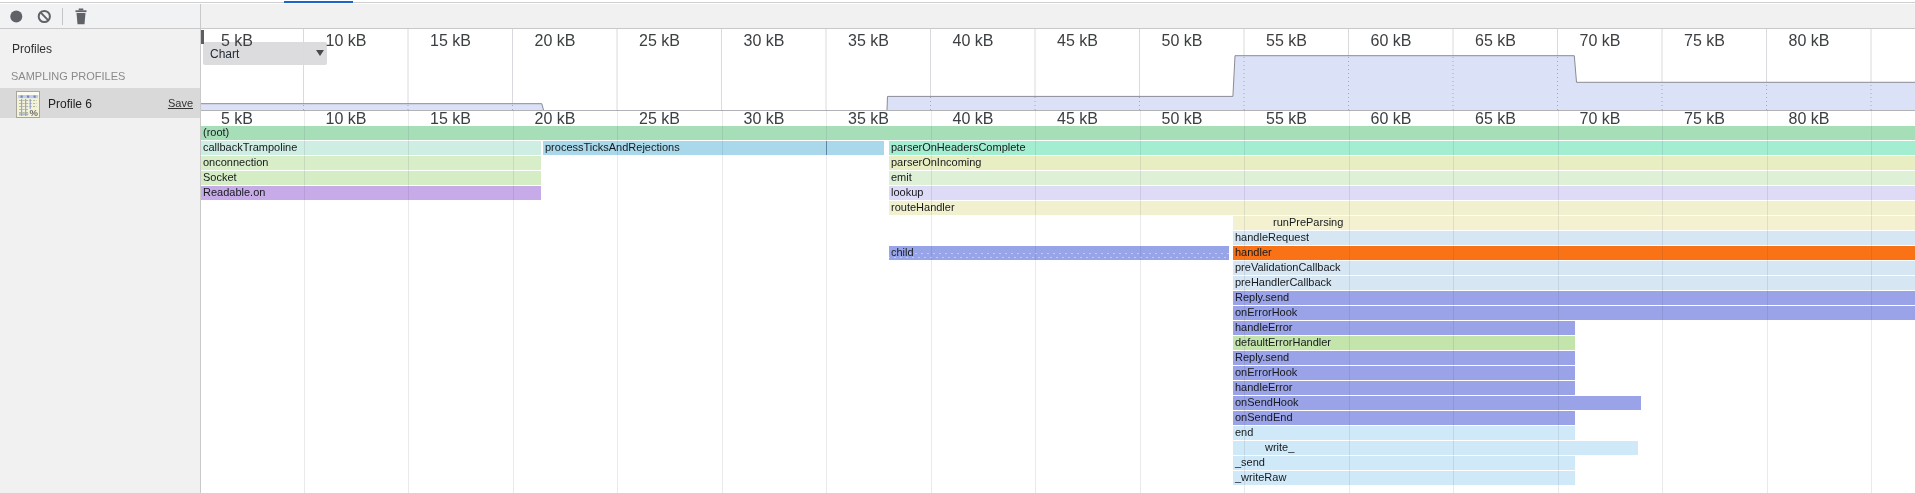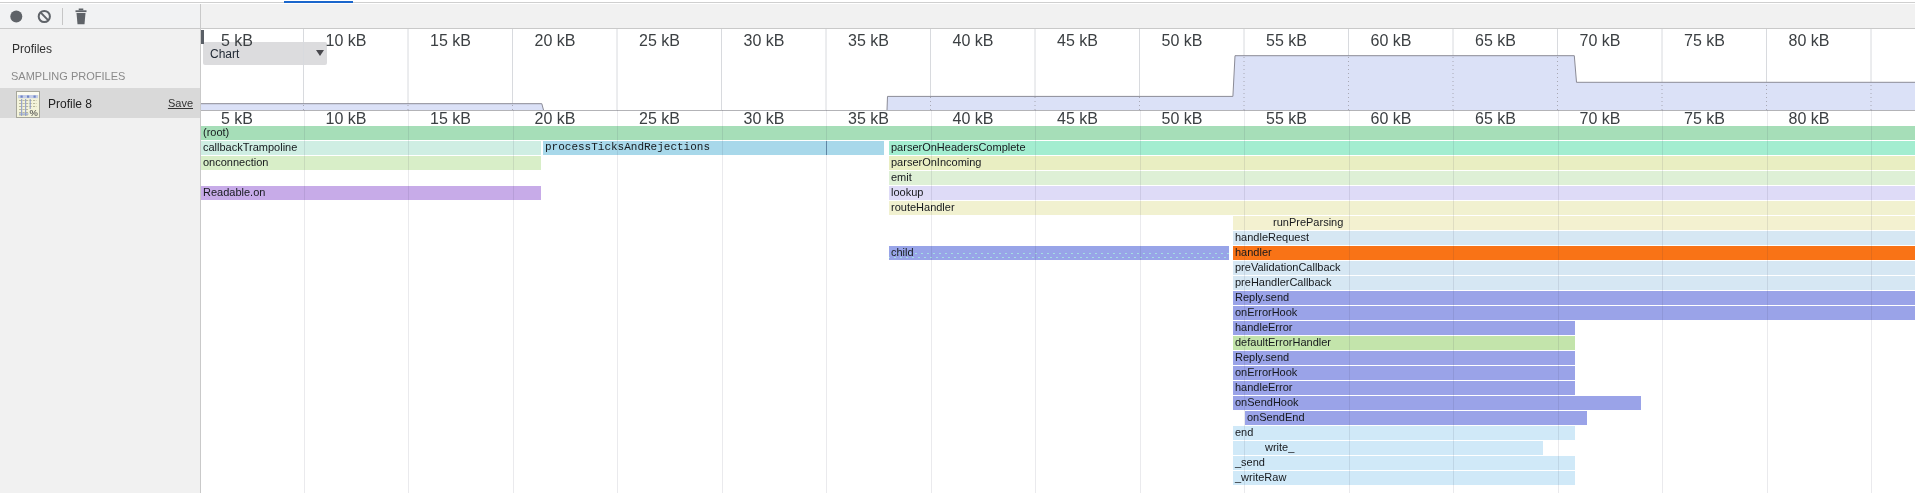--- a/index.html
+++ b/index.html
@@ -66,21 +66,21 @@
         <g stroke="#8694c8" stroke-width="1">
           <line x1="5.7" y1="8" x2="5.7" y2="25"></line>
           <line x1="9.7" y1="8" x2="9.7" y2="25"></line>
           <line x1="14.2" y1="8" x2="14.2" y2="18"></line>
         </g>
         <g stroke="#8a9ccd" stroke-width="1">
           <line x1="3" y1="23" x2="12.5" y2="23"></line>
         </g>
         <text x="13.5" y="24.5" font-family="Liberation Sans" font-size="9.5" font-weight="bold" fill="#6e6e68">%</text>
       </svg>
-      <div class="title">Profile 8</div>
+      <div class="title">Profile 6</div>
       <div class="save">Save</div>
     </div>
   </div>
   <div id="mtoolbar">
     <div id="chartsel">
         <div class="txt">Chart</div>
         <div class="tri"></div>
       </div>
   </div>
   <div id="topstrip">
@@ -162,45 +162,46 @@
 <div class="rlab" style="left:1161.5px;top:110px">50&nbsp;kB</div>
 <div class="rlab" style="left:1266.0px;top:110px">55&nbsp;kB</div>
 <div class="rlab" style="left:1370.5px;top:110px">60&nbsp;kB</div>
 <div class="rlab" style="left:1475.0px;top:110px">65&nbsp;kB</div>
 <div class="rlab" style="left:1579.5px;top:110px">70&nbsp;kB</div>
 <div class="rlab" style="left:1684.0px;top:110px">75&nbsp;kB</div>
 <div class="rlab" style="left:1788.5px;top:110px">80&nbsp;kB</div>
 
   <div class="bar" style="left:201px;top:126px;width:1714px;background:#a6deb8;">(root)</div>
 <div class="bar" style="left:201px;top:141px;width:340px;background:#cfeee3;">callbackTrampoline</div>
-<div class="bar" style="left:543px;top:141px;width:341px;background:#a8d8ea;font-family:Liberation Mono, monospace;">processTicksAndRejections</div>
+<div class="bar" style="left:543px;top:141px;width:341px;background:#a8d8ea;">processTicksAndRejections</div>
 <div class="bar" style="left:889px;top:141px;width:1026px;background:#a3edd0;">parserOnHeadersComplete</div>
 <div class="bar" style="left:201px;top:156px;width:340px;background:#d8eec8;">onconnection</div>
 <div class="bar" style="left:889px;top:156px;width:1026px;background:#e9eec2;">parserOnIncoming</div>
+<div class="bar" style="left:201px;top:171px;width:340px;background:#d5edc5;">Socket</div>
 <div class="bar" style="left:889px;top:171px;width:1026px;background:#def0d6;">emit</div>
 <div class="bar" style="left:201px;top:186px;width:340px;background:#c7abe8;">Readable.on</div>
 <div class="bar" style="left:889px;top:186px;width:1026px;background:#dedbf7;">lookup</div>
 <div class="bar" style="left:889px;top:201px;width:1026px;background:#f1f1d0;">routeHandler</div>
 <div class="bar dots" style="left:889px;top:216px;width:340px;background-color:#98a4e8;">child</div>
 <div class="bar" style="left:1233px;top:216px;width:682px;background:#f3f1d0;padding-left:40px;">runPreParsing</div>
 <div class="bar" style="left:1233px;top:231px;width:682px;background:#d6e7f3;">handleRequest</div>
 <div class="bar" style="left:1233px;top:246px;width:682px;background:#f97316;">handler</div>
 <div class="bar" style="left:1233px;top:261px;width:682px;background:#d6e7f3;">preValidationCallback</div>
 <div class="bar" style="left:1233px;top:276px;width:682px;background:#d6e7f3;">preHandlerCallback</div>
 <div class="bar" style="left:1233px;top:291px;width:682px;background:#9aa3e8;">Reply.send</div>
 <div class="bar" style="left:1233px;top:306px;width:682px;background:#9aa3e8;">onErrorHook</div>
 <div class="bar" style="left:1233px;top:321px;width:342px;background:#9aa3e8;">handleError</div>
 <div class="bar" style="left:1233px;top:336px;width:342px;background:#c3e4ab;">defaultErrorHandler</div>
 <div class="bar" style="left:1233px;top:351px;width:342px;background:#9aa3e8;">Reply.send</div>
 <div class="bar" style="left:1233px;top:366px;width:342px;background:#9aa3e8;">onErrorHook</div>
 <div class="bar" style="left:1233px;top:381px;width:342px;background:#9aa3e8;">handleError</div>
 <div class="bar" style="left:1233px;top:396px;width:408px;background:#9aa3e8;">onSendHook</div>
-<div class="bar" style="left:1233px;top:411px;width:342px;background:#9aa3e8;margin-left:12px;">onSendEnd</div>
+<div class="bar" style="left:1233px;top:411px;width:342px;background:#9aa3e8;">onSendEnd</div>
 <div class="bar" style="left:1233px;top:426px;width:342px;background:#d0e9f8;">end</div>
-<div class="bar" style="left:1233px;top:441px;width:310px;background:#d0e9f8;padding-left:32px;">write_</div>
+<div class="bar" style="left:1233px;top:441px;width:405px;background:#d0e9f8;padding-left:32px;">write_</div>
 <div class="bar" style="left:1233px;top:456px;width:342px;background:#d0e9f8;">_send</div>
 <div class="bar" style="left:1233px;top:471px;width:342px;background:#d0e9f8;">_writeRaw</div>
   <div class="glov" style="left:303.5px"></div>
 <div class="glov" style="left:408.0px"></div>
 <div class="glov" style="left:512.5px"></div>
 <div class="glov" style="left:617.0px"></div>
 <div class="glov" style="left:721.5px"></div>
 <div class="glov" style="left:826.0px"></div>
 <div class="glov" style="left:930.5px"></div>
 <div class="glov" style="left:1035.0px"></div>

